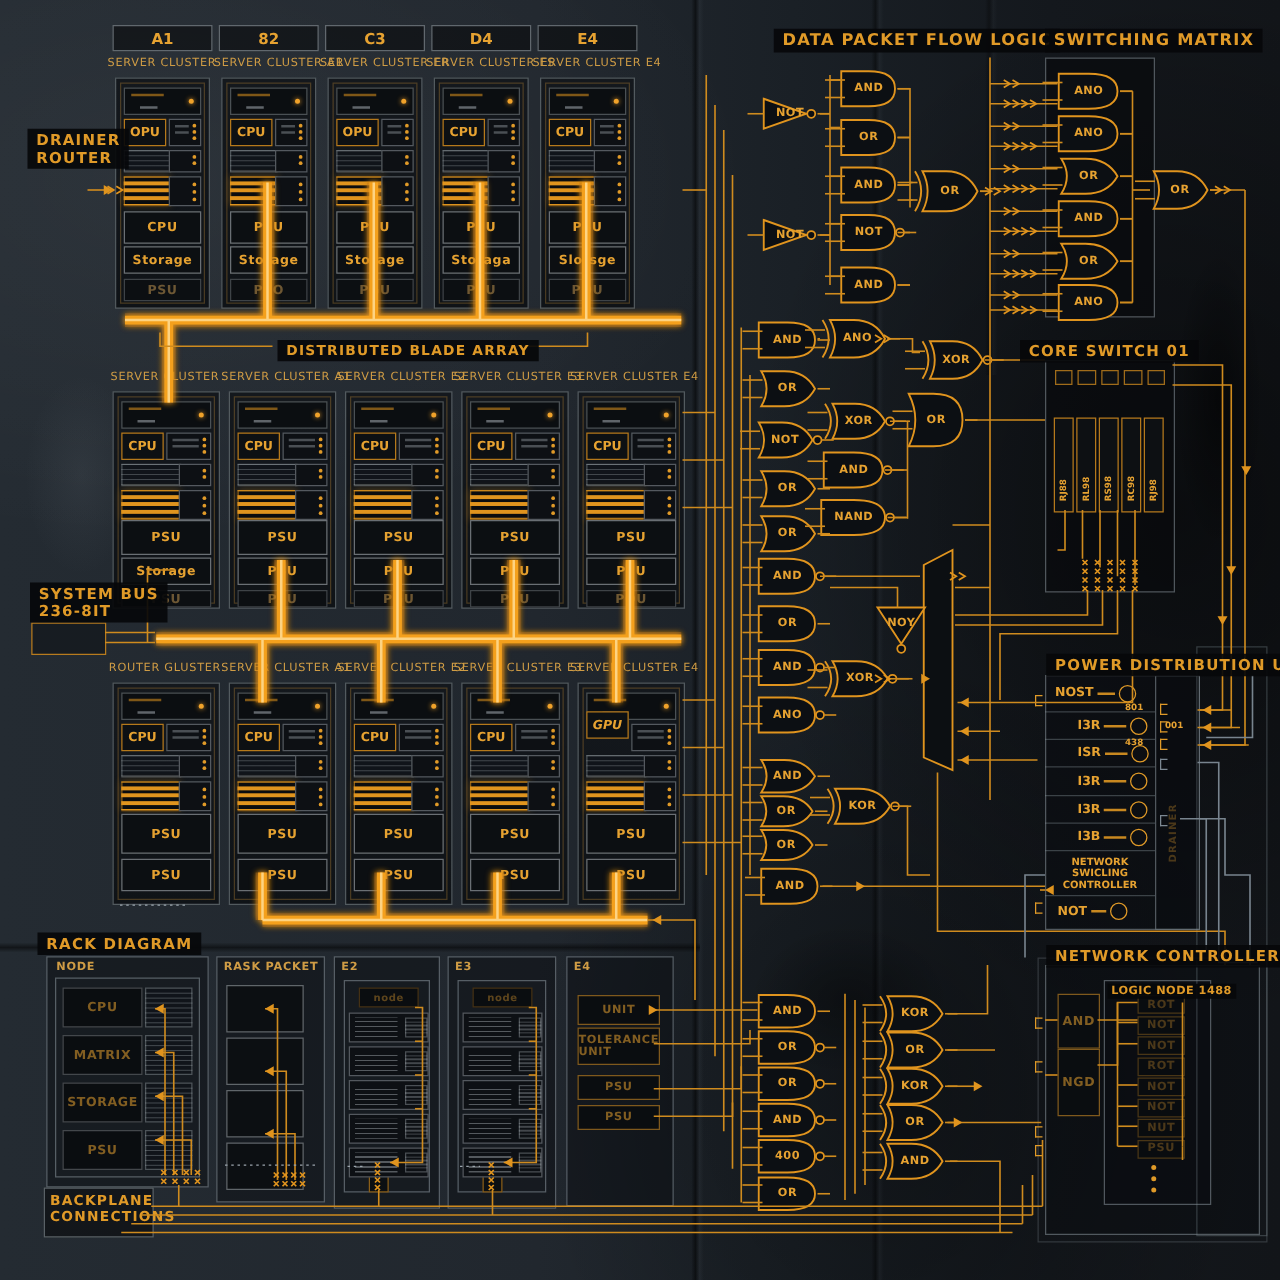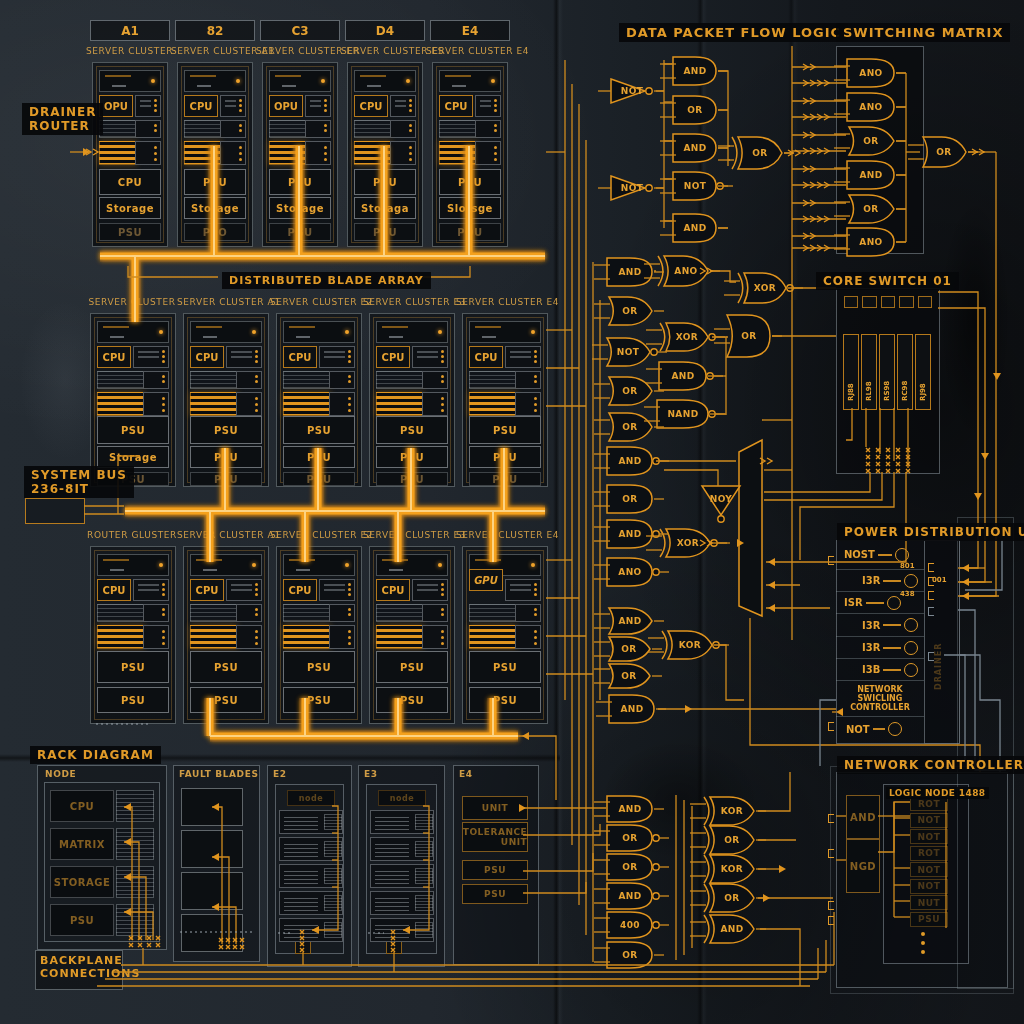--- a/index.html
+++ b/index.html
@@ -108,21 +108,21 @@
   <div class="box" style="left:836px;top:772px;width:170px;height:214px;"></div>
   <div class="box" style="left:830px;top:766px;width:182px;height:226px;border-color:rgba(150,162,170,.25);background:transparent;"></div>
   <div class="box" style="left:883px;top:784px;width:84px;height:178px;"></div>
   <div class="chip" style="left:886px;top:787px;font-size:9px;padding:1px 3px;letter-spacing:.4px;">LOGIC NODE 1488</div>
   <div class="box" style="left:957px;top:517px;width:55px;height:470px;background:transparent;border-color:rgba(130,142,150,.35);"></div>
 
   <div class="box" style="left:37px;top:765px;width:128px;height:183px;"></div>
   <div class="ehead" style="left:45px;top:769px;">NODE</div>
   <div class="box" style="left:44px;top:782px;width:114px;height:158px;background:transparent;"></div>
   <div class="box" style="left:173px;top:765px;width:85px;height:195px;"></div>
-  <div class="ehead" style="left:179px;top:769px;">FAULT BLADES</div>
+  <div class="ehead" style="left:179px;top:769px;">RASK PACKET</div>
   <div class="box" style="left:267px;top:765px;width:83px;height:200px;"></div>
   <div class="ehead" style="left:273px;top:769px;">E2</div>
   <div class="box" style="left:275px;top:784px;width:67px;height:168px;background:transparent;"></div>
   <div class="box" style="left:358px;top:765px;width:85px;height:200px;"></div>
   <div class="ehead" style="left:364px;top:769px;">E3</div>
   <div class="box" style="left:366px;top:784px;width:69px;height:168px;background:transparent;"></div>
   <div class="box" style="left:453px;top:765px;width:84px;height:198px;"></div>
   <div class="ehead" style="left:459px;top:769px;">E4</div>
 
   <svg id="wires" width="1024" height="1024" style="position:absolute;left:0;top:0;z-index:5;pointer-events:none;">
@@ -1415,21 +1415,21 @@
     <div class="pdurow" style="left: 836px; top: 540px; width: 88px; height: 30px; z-index: 4; padding-left: 8px; box-sizing: border-box;">
       <span>NOST</span>
   <span class="pline" style="width:14px;margin:0 3px;"></span>
   <span class="pcirc"></span>
     </div>
     <div class="pdurow" style="left: 836px; top: 570px; width: 88px; height: 22px; z-index: 4; padding-left: 26px; box-sizing: border-box;">
       <span>I3R</span>
   <span class="pline" style="width:18px;margin:0 3px;"></span>
   <span class="pcirc"></span>
     </div>
-    <div class="pdurow" style="left: 836px; top: 592px; width: 88px; height: 22px; z-index: 4; padding-left: 8px; box-sizing: border-box;">
+    <div class="pdurow" style="left: 836px; top: 592px; width: 88px; height: 22px; z-index: 4; padding-left: 26px; box-sizing: border-box;">
       <span>ISR</span>
   <span class="pline" style="width:18px;margin:0 3px;"></span>
   <span class="pcirc"></span>
     </div>
     <div class="pdurow" style="left: 836px; top: 614px; width: 88px; height: 23px; z-index: 4; padding-left: 26px; box-sizing: border-box;">
       <span>I3R</span>
   <span class="pline" style="width:18px;margin:0 3px;"></span>
   <span class="pcirc"></span>
     </div>
     <div class="pdurow" style="left: 836px; top: 637px; width: 88px; height: 22px; z-index: 4; padding-left: 26px; box-sizing: border-box;">
@@ -1529,16 +1529,16 @@
       <span class="st"></span>
       <span class="gd"></span>
     </div>
     <div class="mrow" style="left: 370px; top: 918px; width: 62px; height: 22px;">
       <span class="st"></span>
       <span class="gd"></span>
     </div>
     <div class="chev" style="left: 388px; top: 928px;"></div>
     <div class="box" style="left: 386px; top: 926px; width: 14px; height: 26px; border-color: rgba(224, 148, 30, 0.6); background: rgb(12, 15, 18);"></div>
     <div class="node-box" style="left: 462px; top: 796px; width: 60px; height: 22px; font-size: 9px; text-align: center; line-height: 10px; padding: 0px 2px;">UNIT</div>
-    <div class="node-box" style="left: 462px; top: 822px; width: 60px; height: 28px; font-size: 9px; text-align: right; line-height: 10px; padding: 0px 2px;">TOLERANCE UNIT</div>
+    <div class="node-box" style="left: 462px; top: 822px; width: 60px; height: 28px; font-size: 9px; text-align: left; line-height: 10px; padding: 0px 2px;">TOLERANCE UNIT</div>
     <div class="node-box" style="left: 462px; top: 860px; width: 60px; height: 18px; font-size: 9px; text-align: center; line-height: 10px; padding: 0px 2px;">PSU</div>
     <div class="node-box" style="left: 462px; top: 884px; width: 60px; height: 18px; font-size: 9px; text-align: center; line-height: 10px; padding: 0px 2px;">PSU</div>
   </div>
 
 </body></html>

